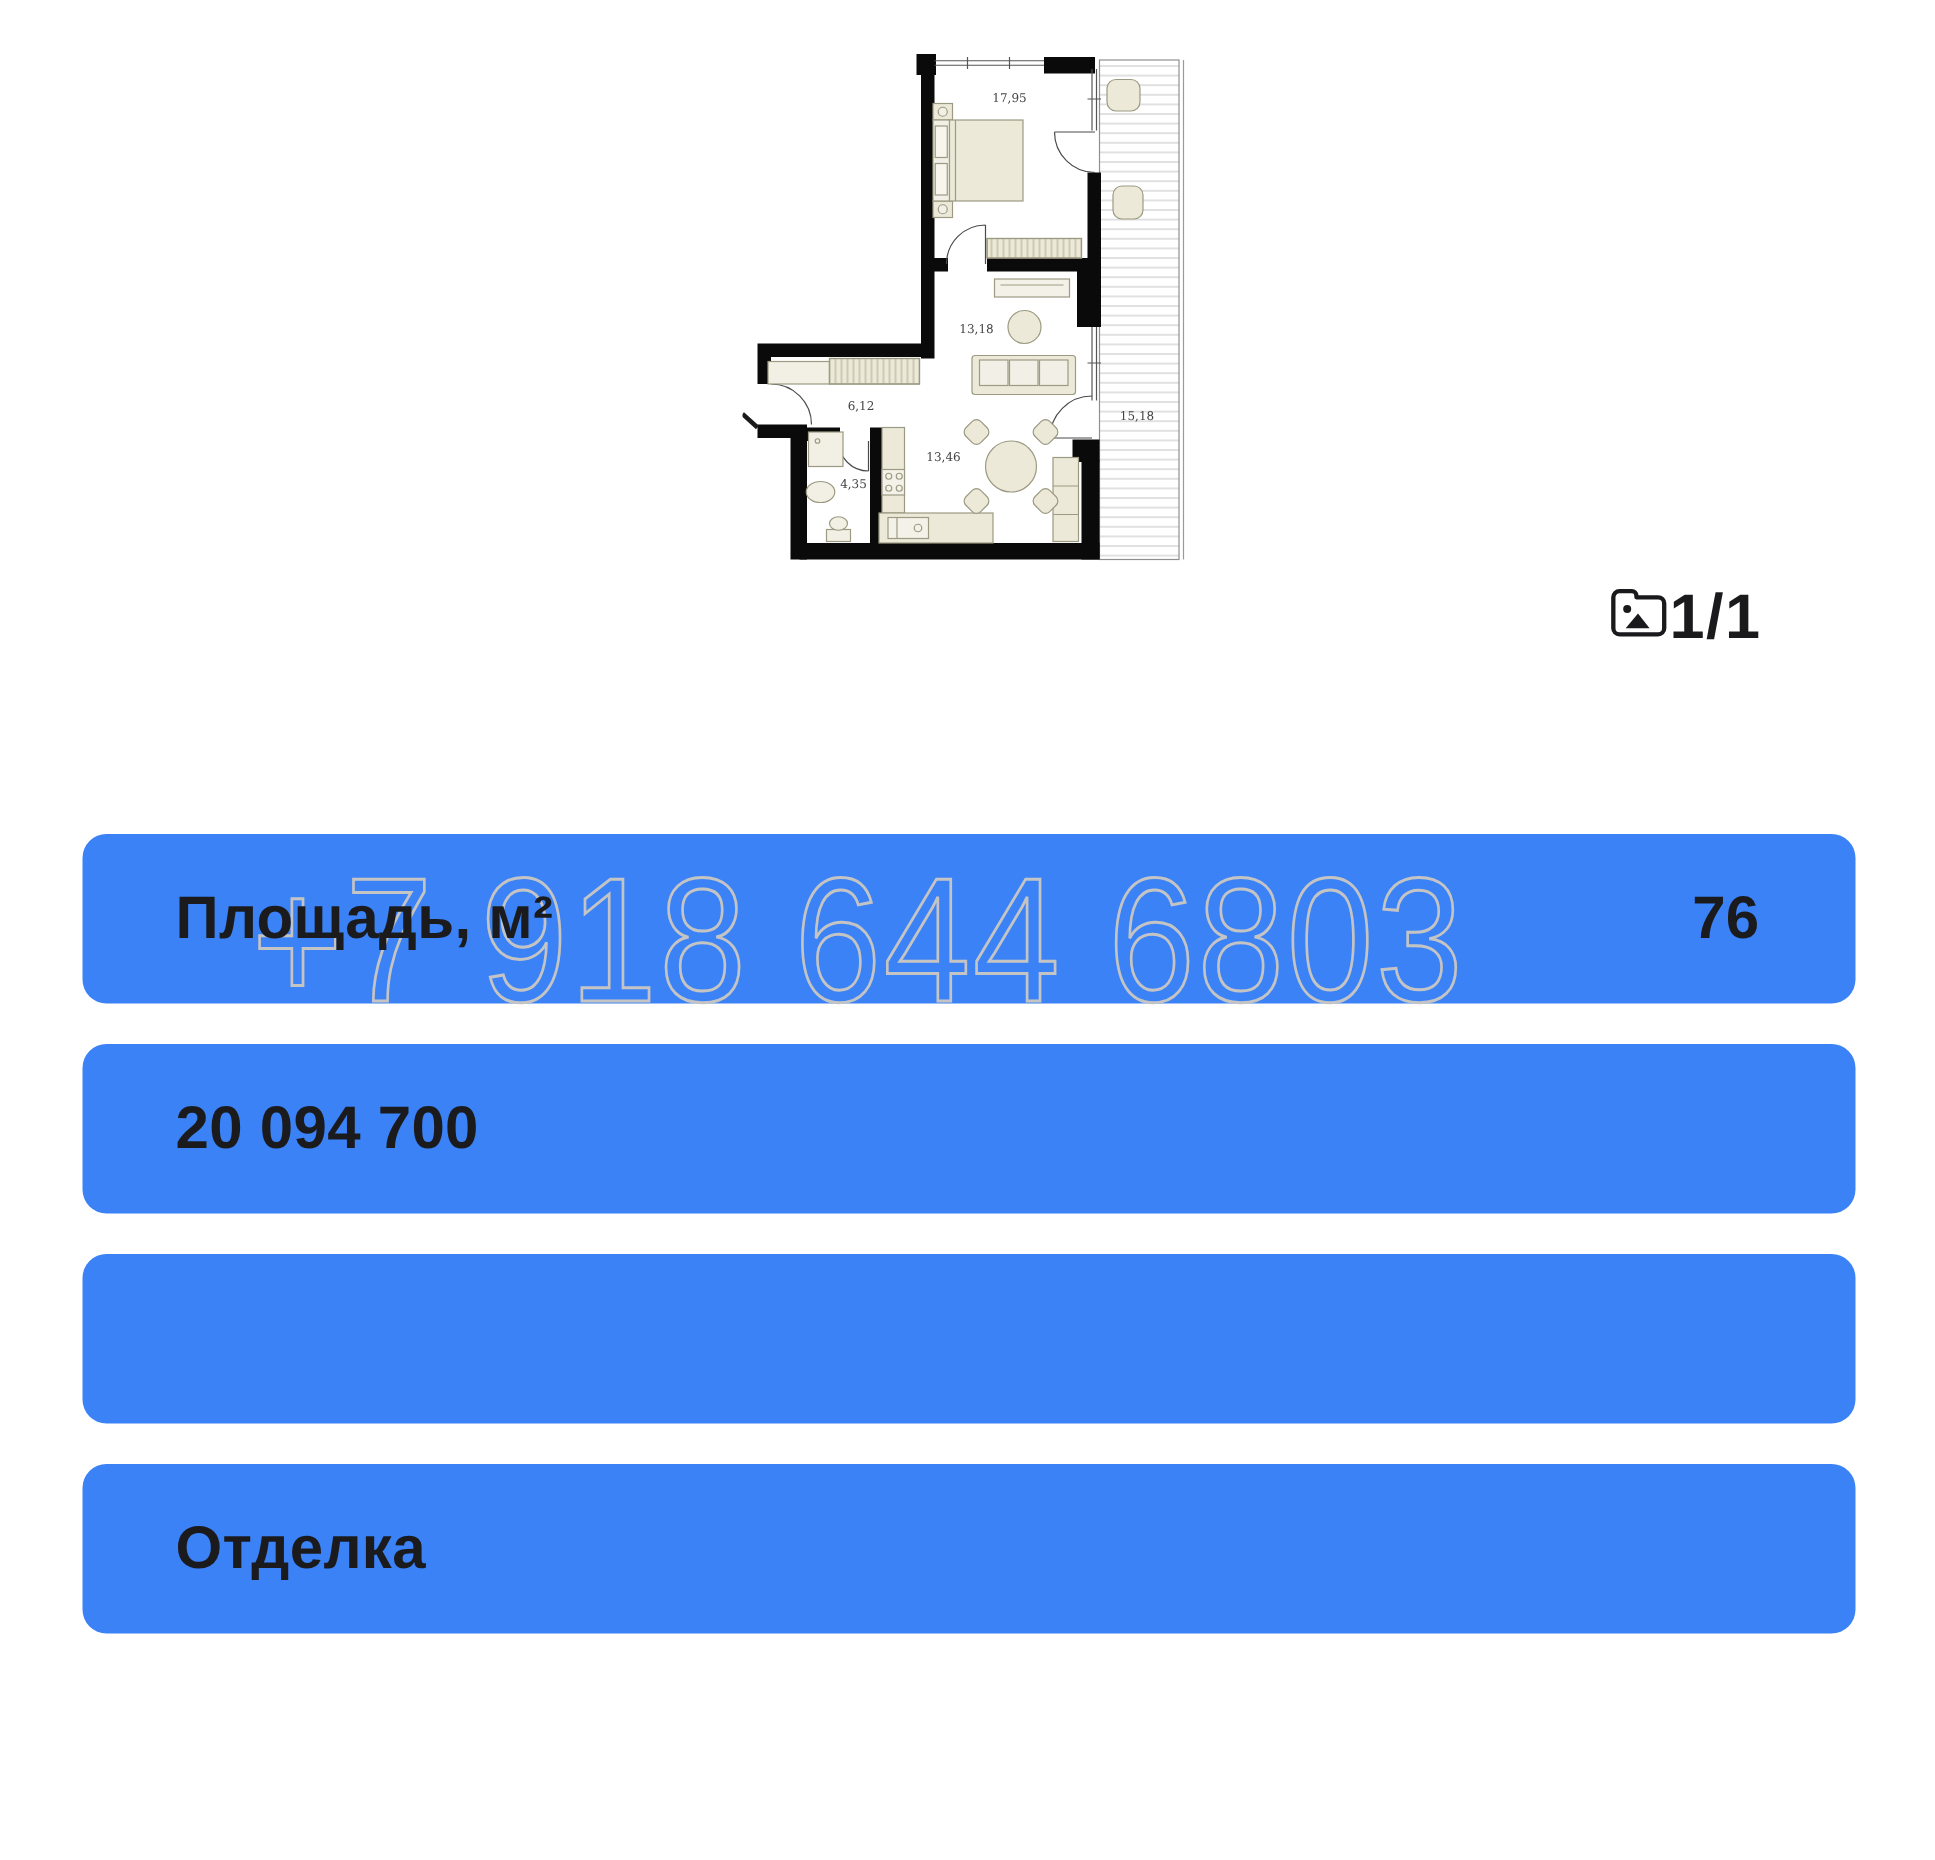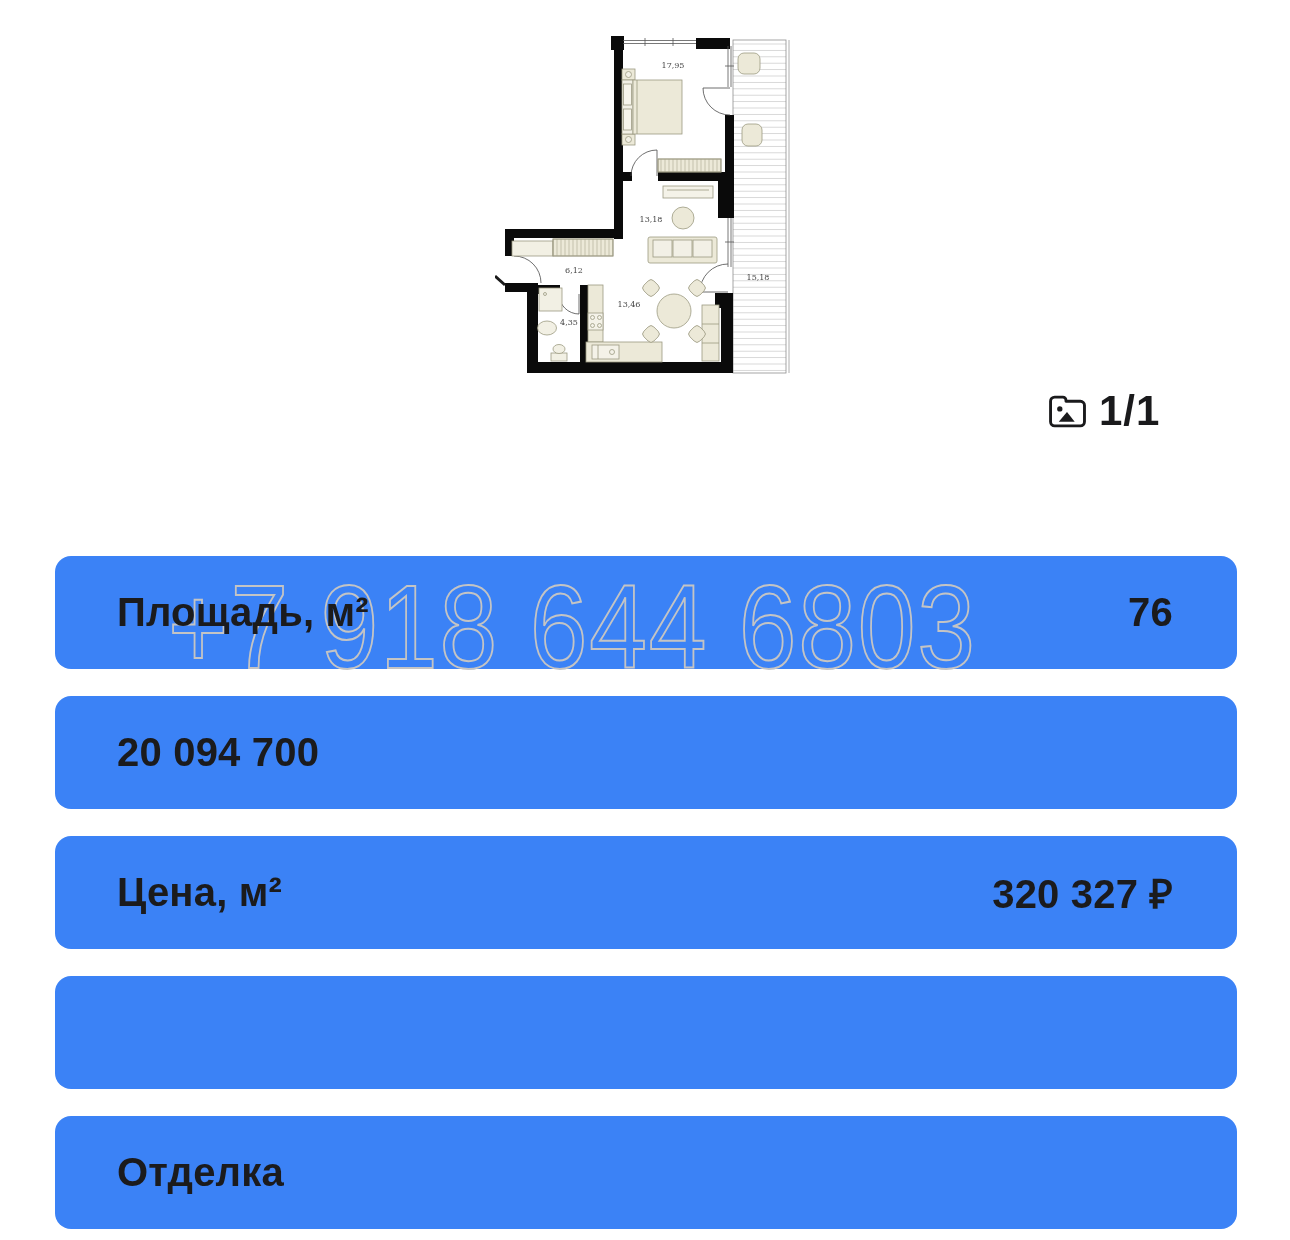--- a/index.html
+++ b/index.html
@@ -8,22 +8,22 @@
     font-family:"Liberation Sans",sans-serif;
     position:relative;overflow:hidden;
   }
   .page{position:relative;width:1290px;height:1084px;}
 
   
   .plan{position:absolute;left:495px;top:28px;width:298px;height:350px;}
 
   
   .gallery-badge{
-    position:absolute;left:1046px;top:390px;
-    display:flex;align-items:center;gap:11px;
+    position:absolute;left:1071px;top:390px;
+    display:flex;align-items:flex-start;
   }
   .gallery-badge svg{width:42px;height:37px;display:block;}
   .gallery-counter{
     font-size:42px;font-weight:700;color:#1a1a1c;letter-spacing:1px;
     line-height:1;
   }
 
   
   .rows{position:absolute;left:55px;top:556px;width:1182px;}
   .row{
@@ -182,23 +182,19 @@
 
   <div class="rows">
     <div class="row">
       <span class="label">Площадь, м²</span>
       <span class="value">76</span>
     </div>
     <div class="row">
       <span class="value">20 094 700</span>
     </div>
     <div class="row">
-      <span class="label">Цена, м²</span>
-      <span class="value">320 327 ₽</span>
-    </div>
-    <div class="row">
     </div>
     <div class="row">
       <span class="value">Отделка</span>
     </div>
   </div>
 
 </div>
 
 </body></html>

